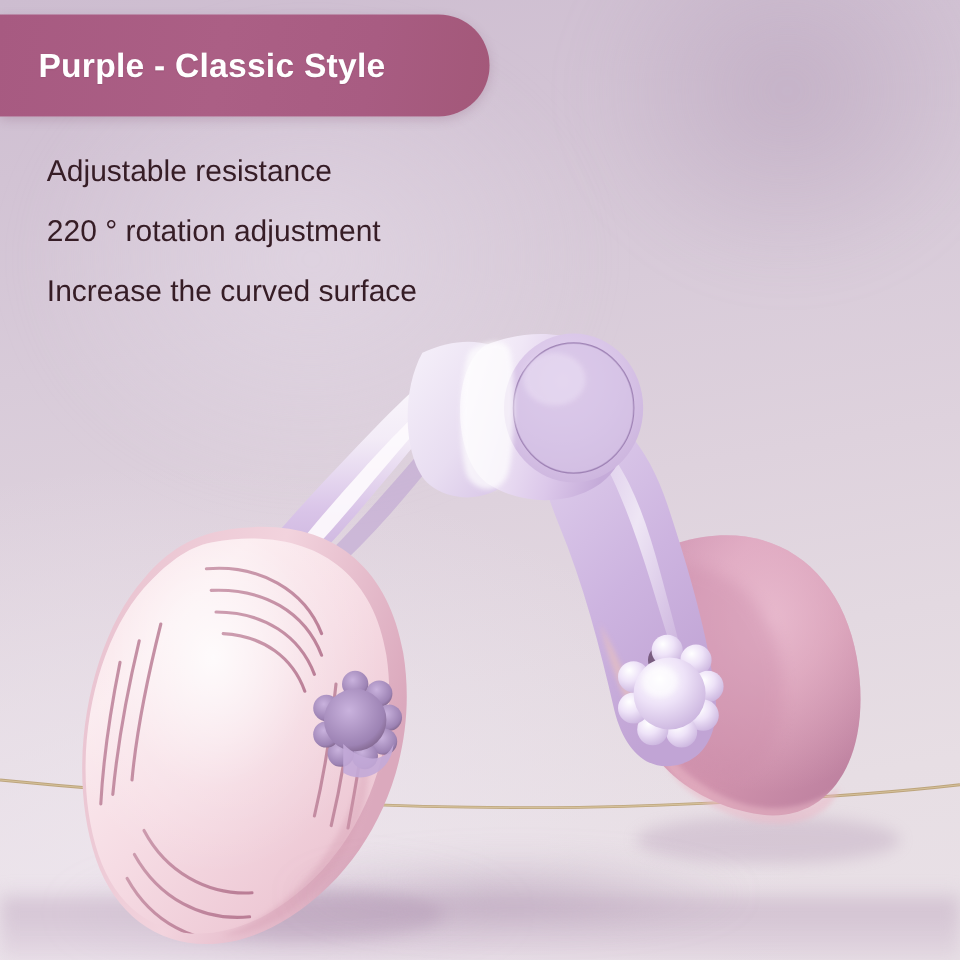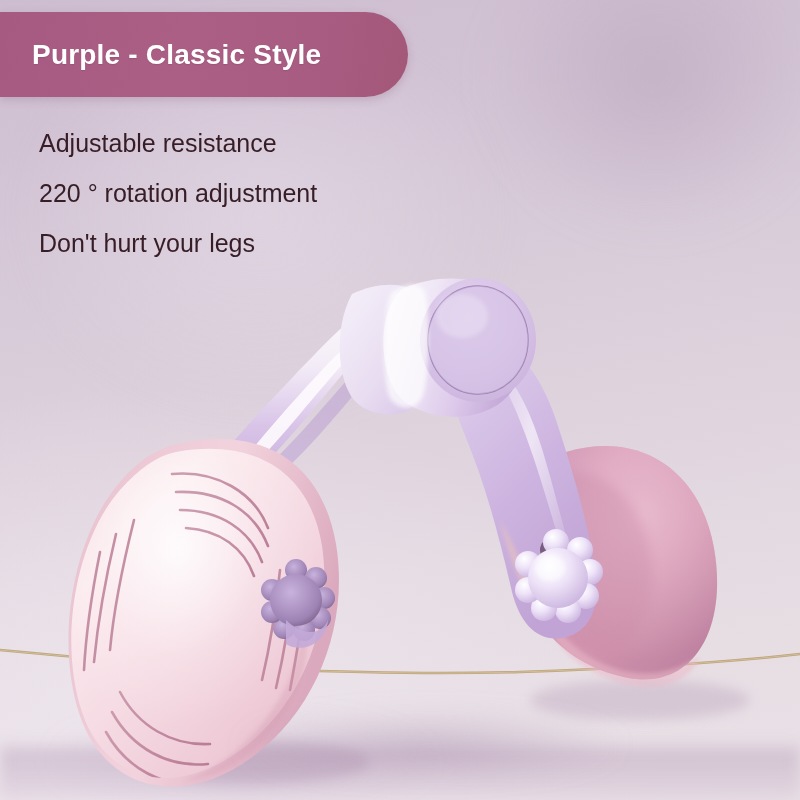--- a/index.html
+++ b/index.html
@@ -383,16 +383,16 @@
     </svg>
   </div>
 
   <div class="banner">
     <div class="banner-title">Purple - Classic Style</div>
   </div>
 
   <div class="features">
     <div class="feature-line">Adjustable resistance</div>
     <div class="feature-line">220 ° rotation adjustment</div>
-    <div class="feature-line">Don't hurt your legs</div>
+    <div class="feature-line">Increase the curved surface</div>
   </div>
 
 </div>
 
 </body></html>

